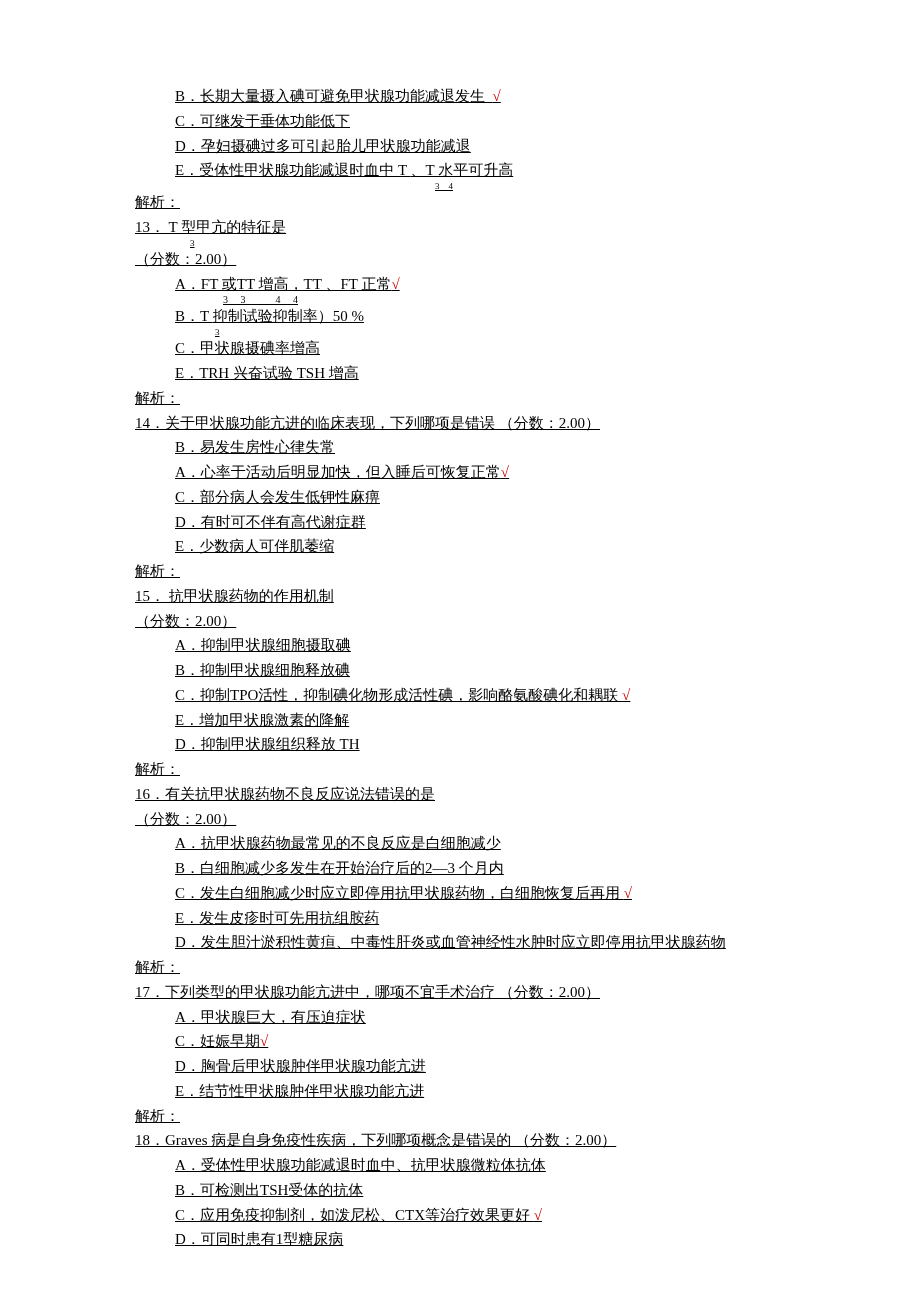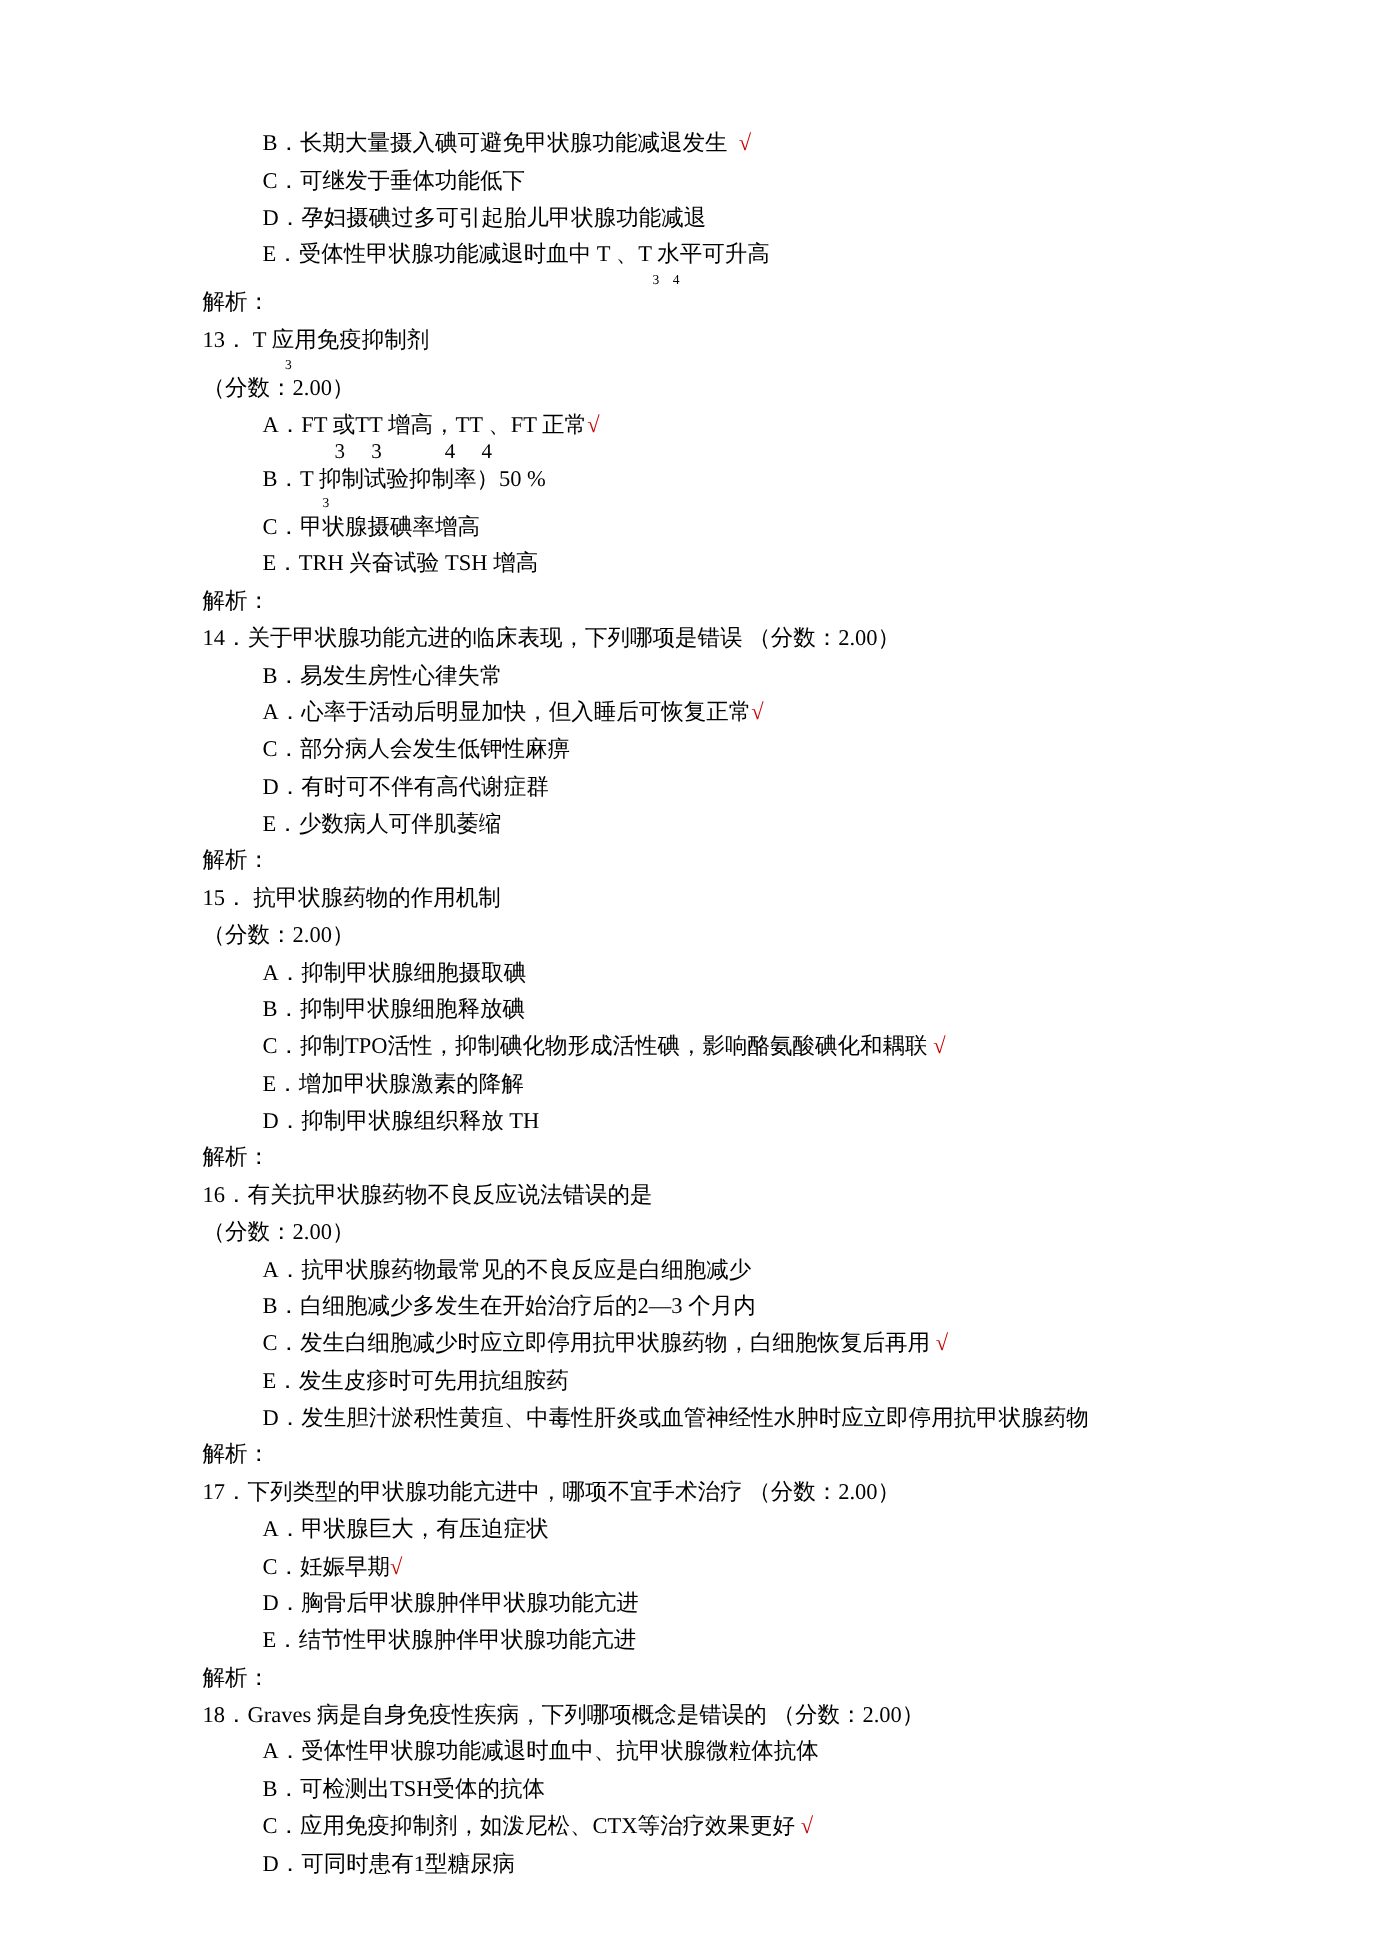--- a/index.html
+++ b/index.html
@@ -12,20 +12,21 @@
       line-height: 1.65;
     }
     .page {
       width: 920px;
       min-height: 1302px;
       padding: 84px 0 0 0;
       box-sizing: border-box;
     }
     .content {
       padding: 0 135px 0 135px;
+      text-decoration: underline;
     }
     .line {
       white-space: pre;
     }
     .indent1 { padding-left: 40px; }
     .qstart { padding-left: 0; }
     .mark {
       color: #c00;
       font-family: "SimSun", serif;
     }
@@ -36,25 +37,25 @@
 <div class="page">
 <div class="content">
 
 <div class="line indent1"><span>B．长期大量摄入碘可避免甲状腺功能减退发生  </span><span class="mark">√</span></div>
 <div class="line indent1">C．可继发于垂体功能低下</div>
 <div class="line indent1">D．孕妇摄碘过多可引起胎儿甲状腺功能减退</div>
 <div class="line indent1"><span>E．受体性甲状腺功能减退时血中 T </span><span>、T 水平可升高</span></div>
 <div class="line" style="font-size:9px;line-height:0.8;padding-left:300px;">3    4</div>
 <div class="line qstart">解析：</div>
 
-<div class="line qstart"><span>13． T </span><span>应用免疫抑制剂</span></div>
+<div class="line qstart"><span>13． T </span><span>型甲亢的特征是</span></div>
 <div class="line" style="font-size:9px;line-height:0.8;padding-left:55px;">3</div>
 <div class="line qstart">（分数：2.00）</div>
 <div class="line indent1"><span>A．FT 或TT 增高，TT 、FT 正常</span><span class="mark">√</span></div>
-<div class="line" style="font-size:14px;line-height:0.8;padding-left:88px;">3     3            4     4</div>
+<div class="line" style="font-size:10px;line-height:0.8;padding-left:88px;">3     3            4     4</div>
 <div class="line indent1"><span>B．T </span><span>抑制试验抑制率）50 %</span></div>
 <div class="line" style="font-size:9px;line-height:0.8;padding-left:80px;">3</div>
 <div class="line indent1">C．甲状腺摄碘率增高</div>
 <div class="line indent1">E．TRH 兴奋试验 TSH 增高</div>
 <div class="line qstart">解析：</div>
 
 <div class="line qstart">14．关于甲状腺功能亢进的临床表现，下列哪项是错误 （分数：2.00）</div>
 <div class="line indent1">B．易发生房性心律失常</div>
 <div class="line indent1"><span>A．心率于活动后明显加快，但入睡后可恢复正常</span><span class="mark">√</span></div>
 <div class="line indent1">C．部分病人会发生低钾性麻痹</div>

